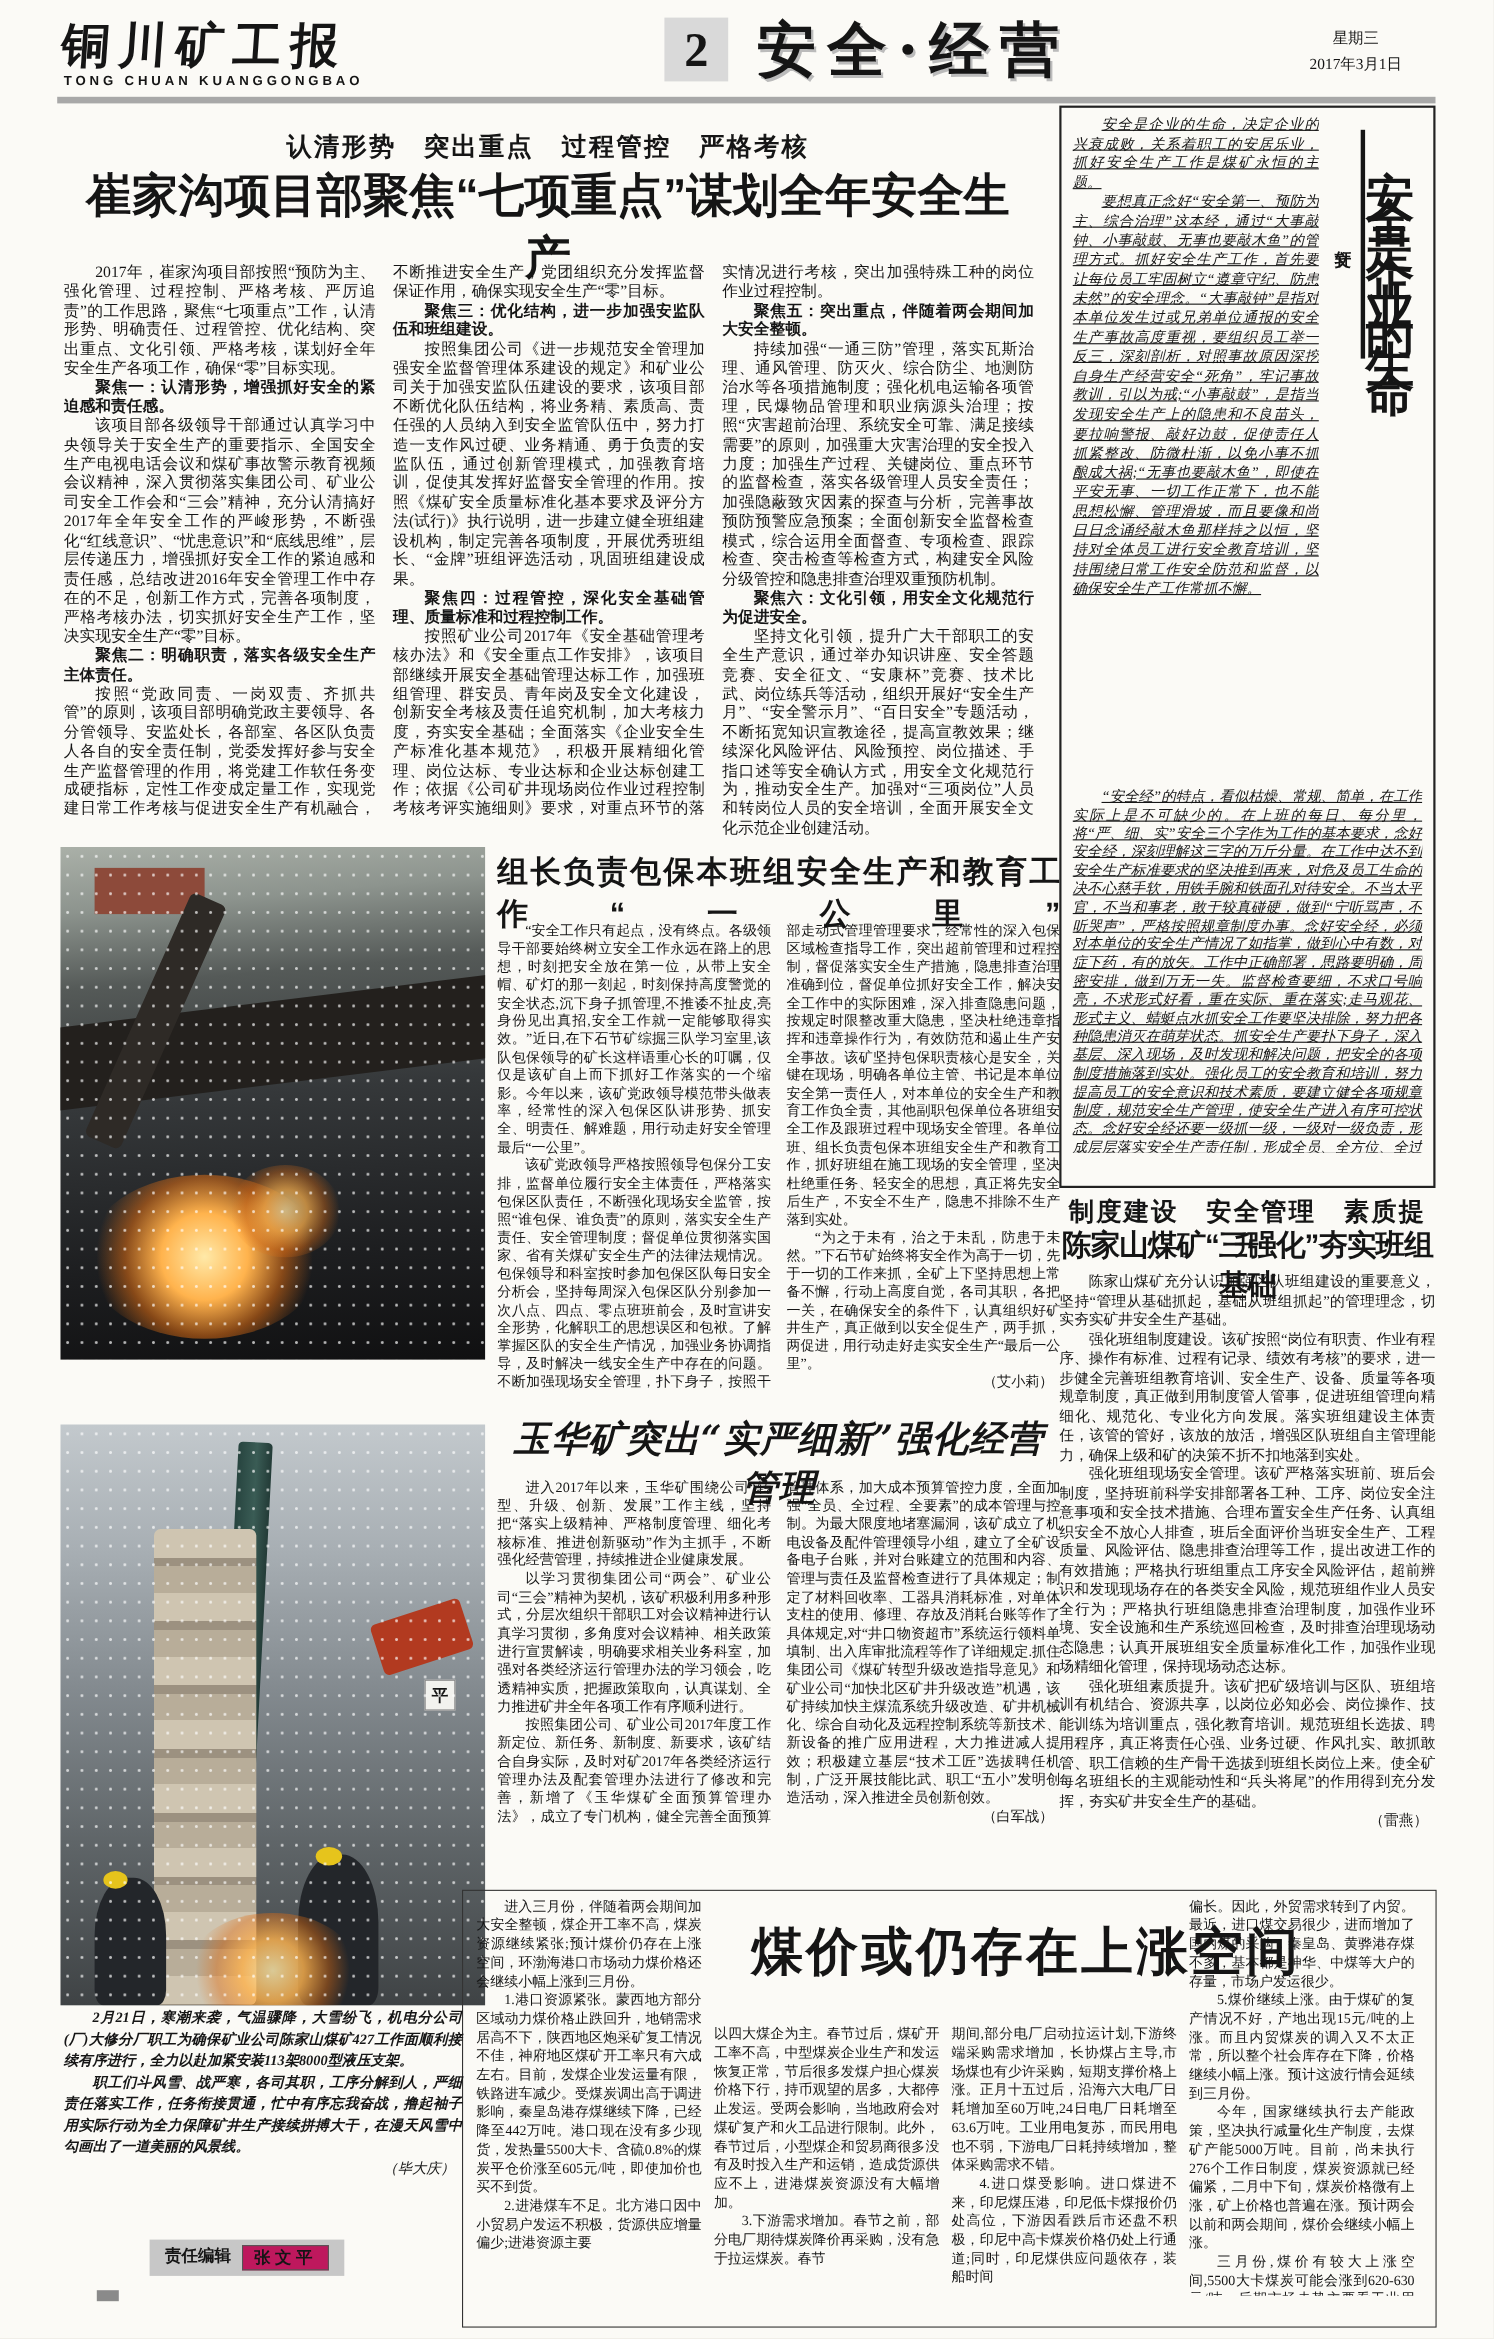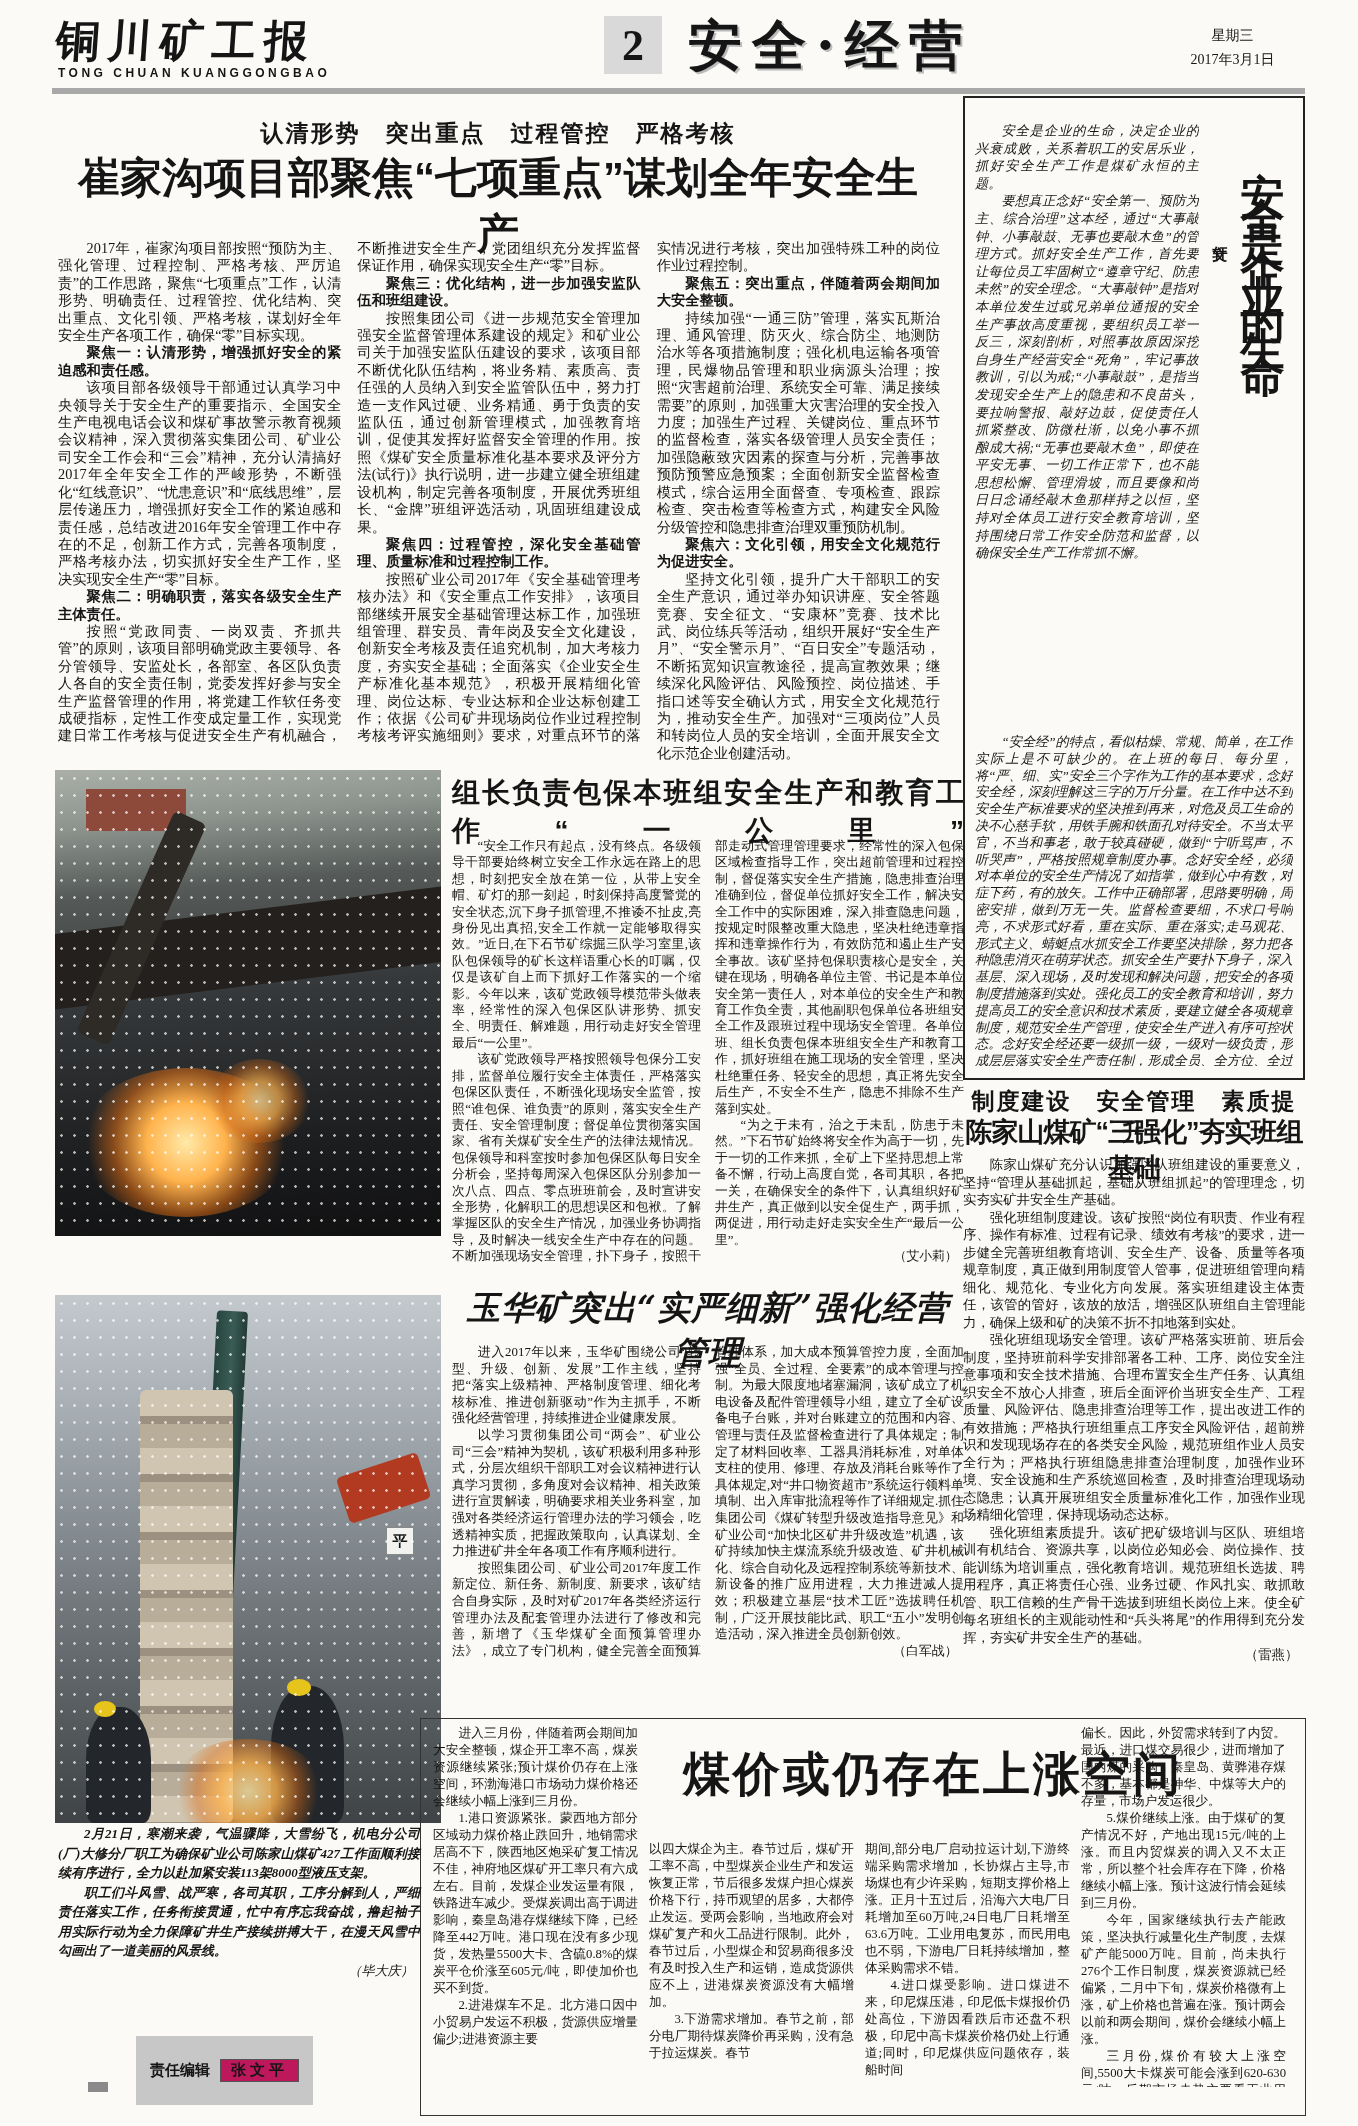--- a/index.html
+++ b/index.html
@@ -24,21 +24,21 @@
   .art .t-by{text-align:right;text-indent:0;padding-right:.5em;font-weight:400;}
   
   .kicker{left:58px;top:118px;width:880px;text-align:center;font-size:23px;font-weight:900;
           font-family:"Liberation Sans",sans-serif;letter-spacing:2px;word-spacing:18px;}
   .main-headline{left:58px;top:150px;width:880px;text-align:center;font-size:42px;font-weight:900;
           font-family:"Liberation Sans","DejaVu Sans",sans-serif;letter-spacing:0px;}
   .main-body{left:58px;top:240px;width:882px;height:524px;column-count:3;column-gap:16px;
           font-size:14.3px;line-height:17.4px;overflow:hidden;}
   
   .safety-box{left:963px;top:96px;width:342px;height:984px;border:2px solid #222;box-sizing:border-box;
-          padding:24px 10px 8px 10px;}
+          padding:6px 10px 8px 10px;text-decoration:underline;}
   .box-upper{display:flex;gap:6px;height:606px;overflow:hidden;}
   .kai{font-style:italic;font-family:"Liberation Serif","DejaVu Serif",serif;}
   .box-upper-text{flex:1;font-size:13.2px;line-height:17.6px;overflow:hidden;}
   .vby{width:24px;writing-mode:vertical-rl;text-orientation:upright;font-size:15px;
        padding-top:112px;font-weight:700;}
   .vtitle{width:58px;writing-mode:vertical-rl;text-orientation:upright;font-size:44px;font-weight:900;
        font-family:"DejaVu Serif",serif;letter-spacing:26px;padding-top:14px;}
   .box-lower{margin-top:6px;height:332px;font-size:13.2px;line-height:16.8px;overflow:hidden;}
   
   .photo{overflow:hidden;}
@@ -80,22 +80,22 @@
   
   .coal-box{left:420px;top:1718px;width:886px;height:398px;border:1.5px solid #333;box-sizing:border-box;
         padding:6px 12px 10px 12px;}
   .coal-headline{position:absolute;left:252px;top:24px;width:520px;text-align:center;font-size:47px;
         font-weight:900;font-family:"Liberation Sans","DejaVu Sans",sans-serif;letter-spacing:3px;}
   .coal-cols{display:flex;gap:11px;height:362px;}
   .coal-col{width:205px;font-size:12.7px;line-height:17px;overflow:hidden;}
   .coal-col.pad{padding-top:116px;}
   
   .caption{left:58px;top:1824px;width:362px;font-size:13px;line-height:19.5px;font-weight:700;}
-  .badge{left:136px;top:2036px;background:#c7c7c7;padding:23px 14px;font-size:15px;font-weight:700;
-        display:inline-flex;align-items:center;gap:10px;font-family:"Liberation Sans",sans-serif;}
+  .badge{left:136px;top:2036px;background:#c7c7c7;padding:5px 14px;font-size:15px;font-weight:700;
+        display:inline-flex;gap:10px;font-family:"Liberation Sans",sans-serif;}
   .badge .name{border:1px solid #555;background:#be185d;padding:1px 10px;letter-spacing:4px;}
   .page-mark{left:88px;top:2082px;width:20px;height:10px;background:#8a8a8a;}
 </style>
 </head>
 <body>
 
 <div class="page">
 
   <div class="abs masthead">铜川矿工报</div>
   <div class="abs masthead-pinyin">TONG CHUAN KUANGGONGBAO</div>

